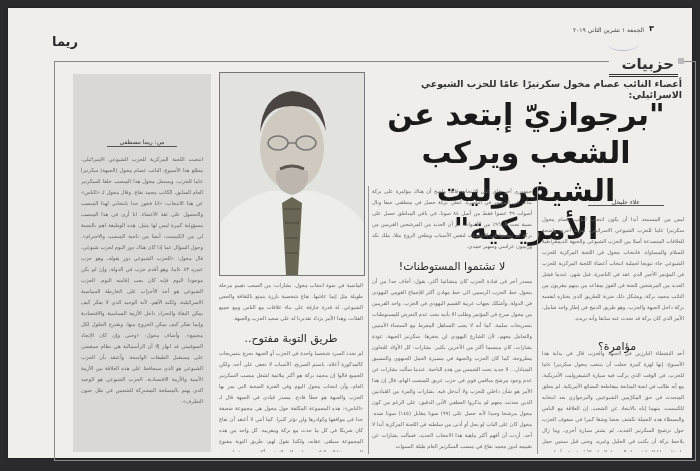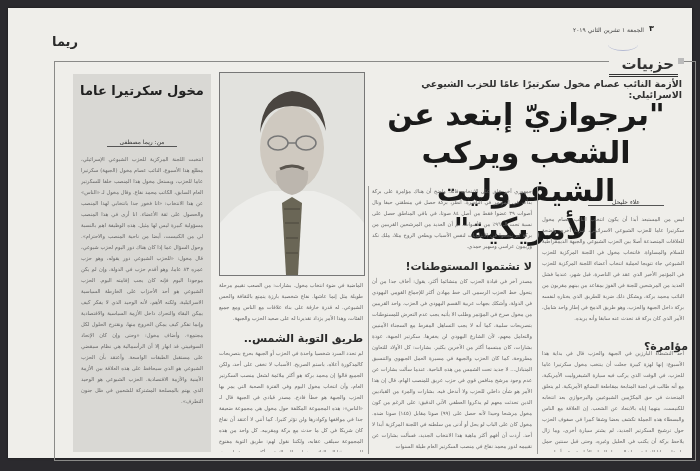--- a/index.html
+++ b/index.html
@@ -62,21 +62,21 @@
   .col-text {
     position:absolute; font-family:"DejaVu Serif", serif; font-size:5.2px; line-height:11px;
     color:#666; text-align:justify; direction:rtl; overflow:hidden;
   }
   .photo {
     position:absolute; left:211px; top:64px; width:144px; height:202px;
     border:1px solid #777; background:linear-gradient(#dcdcd8,#e9e9e6);
     overflow:hidden;
   }
   .subhead {
-    position:absolute; font-size:11px; font-weight:bold; color:#2a2a2a; direction:rtl;
+    position:absolute; text-align:center; font-size:11px; font-weight:normal; color:#2a2a2a; direction:rtl;
   }
   .byline-right {
     position:absolute; left:580px; top:190px; width:76px; text-align:center;
     font-size:6px; color:#333; border-bottom:1px solid #555; direction:rtl;
   }
   .vrule { position:absolute; width:1px; background:#9a9a98; }
 </style>
 </head>
 <body>
 
@@ -86,26 +86,25 @@
     <div class="section-name">ريما</div>
     <div class="page-num">٣</div>
     <div class="date-line">الجمعة ١ تشرين الثاني ٢٠١٩</div>
     <div class="signature"></div>
   </div>
 
   <div class="frame"></div>
 
   <div class="rubric">حزبيات</div>
 
-  <div class="kicker">الأزمة النائب عصام مخول سكرتيرًا عامًا للحزب الشيوعي الاسرائيلي:</div>
+  <div class="kicker">أعضاء النائب عصام مخول سكرتيرًا عامًا للحزب الشيوعي الاسرائيلي:</div>
   <div class="headline">"برجوازيّ إبتعد عن الشعب ويركب الشيفروليت الأمريكية"</div>
 
   <div class="sidebar">
     <div class="sidebar-title">
-      <div>مخول سكرتيرا عاما</div>
     </div>
     <div class="sidebar-byline">من: ريما مصطفى</div>
     <div class="col-text" style="left:8px;top:80px;width:122px;height:292px;">انتخبت اللجنة المركزية للحزب الشيوعي الإسرائيلي، مطلع هذا الأسبوع، النائب عصام مخول (الجبهة) سكرتيرا عاما للحزب، ويستعل مخول هذا المنصب خلفا للسكرتير العام السابق، الكاتب محمد نفاع. وقال مخول لـ «الناس» عن هذا الانتخاب: «انا فخور جدا بانتخابي لهذا المنصب والحصول على ثقة الأعضاء. انا أرى في هذا المنصب مسؤولية كبيرة ليس لها مثيل. هذه الوظيفة اهم بالنسبة لي من الكنيست، أيضا من ناحية المنصب والاحترام». وحول السؤال عما إذا كان هناك دور اليوم لحزب شيوعي، قال مخول: «للحزب الشيوعي دور يقوله، وهو حزب عمره ٨٣ عاما، وهو أقدم حزب في الدولة، وإن لم يكن موجودا اليوم فإنه كان يجب إقامته اليوم. الحزب الشيوعي هو أحد الأحزاب على الخارطة السياسية الاسرائيلية، ولكنه الأهم، لأنه الوحيد الذي لا يفكر كيف يمكن البقاء والتحرك داخل الأزمة السياسية والاقتصادية وإنما تفكر كيف يمكن الخروج منها، ونقترح الحلول لكل مجتمع». وأضاف مخول: «وحتى وإن كان الإتحاد السوفييتي قد انهار إلا أن الرأسمالية هي نظام سيقضي على مستقبل الطبقات الواسعة. وأعتقد بأن الحزب الشيوعي هو الذي سيحافظ على هذه العلاقة بين الأزمة الأمنية والأزمة الاقتصادية. الحزب الشيوعي هو الوحيد الذي يهتم بالمصلحة المشتركة للشعبين في ظل جنون التطرف».</div>
   </div>
 
   <div class="photo">
     <svg width="144" height="202" viewBox="0 0 144 202">
       <rect width="144" height="202" fill="#e2e2de"></rect>
       <path d="M0 202 L0 150 Q20 125 50 118 L94 118 Q126 126 144 150 L144 202 Z" fill="#ededea"></path>
       <path d="M62 130 L72 124 L82 130 L78 202 L66 202 Z" fill="#6a6656"></path>
@@ -114,21 +113,21 @@
       <path d="M40 60 Q42 22 72 18 Q102 20 106 58 Q100 40 88 36 Q72 30 56 36 Q44 42 40 60 Z" fill="#4a4540"></path>
       <ellipse cx="58" cy="70" rx="10" ry="7" fill="none" stroke="#777" stroke-width="1.5"></ellipse>
       <ellipse cx="86" cy="70" rx="10" ry="7" fill="none" stroke="#777" stroke-width="1.5"></ellipse>
       <line x1="68" y1="70" x2="76" y2="70" stroke="#777" stroke-width="1.5"></line>
       <path d="M56 98 Q72 92 88 98 Q90 118 72 122 Q54 118 56 98 Z" fill="#bcb6ae"></path>
       <path d="M60 96 Q72 90 84 96" stroke="#5a554e" stroke-width="3" fill="none"></path>
     </svg>
   </div>
 
   <div class="col-text" style="left:211px;top:272px;width:144px;height:50px;">الماضية في ضوء انتخاب مخول. بشارات: من الصعب تقييم مرحلة طويلة مثل إنما عاشها. نفاع شخصية بارزة يتمتع بالثقافة والحس الشيوعي. له قدرة خارقة على بناء علاقات مع الناس ومع جميع الفئات، وهذا الأمر يزداد تقديرنا له على صعيد الحزب والجبهة.</div>
-  <div class="subhead" style="left:211px;top:324px;width:144px;">طريق التوبة الشمس..</div>
+  <div class="subhead" style="left:211px;top:324px;width:144px;">طريق التوبة مفتوح..</div>
   <div class="col-text" style="left:211px;top:340px;width:144px;height:104px;">لم تحدد السرد شخصيا واحدة في الحزب أو الجبهة بحرج بتصريحات كالمذكورة أعلاه، باستم الصريح. الأسباب لا تخفى على أحد، ولكن الجميع قالوا إن محمد بركة هو أكثر ملائمة لشغل منصب السكرتير العام، وأن انتخاب مخول اليوم وفي الفترة الصعبة التي يمر بها الحزب والجبهة هو خطأ فادح. مصدر قيادي في الجبهة قال لـ «الناس»: هذه المجموعة المكلفة حول مخول هي مجموعة ضعيفة جدا في مواقفها وكوادرها ولن تؤثر كثيرا. كما أنني لا أعتقد أن نفاع كان شريكا في كل ما حدث مع بركة ومقربيه. كل واحد من هذه المجموعة سيلقى عقابه، ولكننا نقول لهم: طريق التوبة مفتوح للجميع. بعثنا إلى النائب مخول بطلب التعقيب أكثر من مرة ولم يرد. النائب محمد بركة رفض التعقيب على الموضوع.</div>
 
   <div class="vrule" style="left:360px;top:178px;height:268px;"></div>
 
   <div class="col-text" style="left:364px;top:178px;width:160px;height:66px;">جمهوري آخر علق على الانتخاب قائلا: واضح أن هناك مؤامرة على بركة بدأت في المؤتمر في الناصرة. أنظر، بركة حصل في منطقتي حيفا ونال أصوات ٣٩ عضوا فقط من أصل ٨٤ صوتا، في باقي المناطق حصل على نسبة تحت الـ ٩٦٪ من الأصوات. تم أن العديد من المرشحين القريبين من بركة لم ينجحوا في الانتخابات لنفس الأسباب ويطعن الروح مثلا، ملك نكد وريمون عراسي وسهير حمدي.</div>
   <div class="subhead" style="left:364px;top:252px;width:160px;">لا تشتموا المستوطنات!</div>
   <div class="col-text" style="left:364px;top:268px;width:160px;height:176px;">مصدر آخر في قيادة الحزب كان متشائما أكثر، يقول: أخاف جدا من أن يتحول خط الحزب الرسمي الى خط مهادن أكثر للإجماع القومي اليهودي في الدولة، وأشكك بجهات عربية القسم اليهودي في الحزب. واحد القريبين من مخول صرح في المؤتمر وطلب الا يأتيه يجب عدم التعرض للمستوطنات بتصريحات سلبية، كما أنه لا يجب التساهل المفرط مع السجناء الأمنيين والتعامل معهم، لأن الشارع اليهودي لن يغفرها. سكرتير الجبهة، عودة بشارات، كان مبتسما أكثر من الآخرين بكثير. بشارات: كل الأولاد للتعاون مطروحة، كما كان الحزب والجبهة في مسيرة العمل الجبهوي والتنسيق المتبادل... لا جديد تحت الشمس من هذه الناحية. عندما سألت بشارات عن عدم وجود مرشح منافس قوي في حزب عريق للمنصب الهام، قال إن هذا الأمر هو شأن داخلي للحزب ولا أتدخل فيه. بشارات والمرء من القياديين الذين تحدثت معهم لم يذكروا العطفي الآتي الدقيق: على الرغم من كون مخول مرشحا وحيدا لأنه حصل على (٩٩) صوتا مقابل (١٤٥) صوتا ضده. مخول كان على الباب لو يحل أو أدنى من سلطته في اللجنة المركزية أبدا لا أحد. أردت أن أفهم أكثر ماهية هذا الانتخاب الجديد، فسألت بشارات عن تقييمه لدور محمد نفاع في منصب السكرتير العام طيلة السنوات</div>
 
   <div class="vrule" style="left:529px;top:178px;height:268px;"></div>
 

